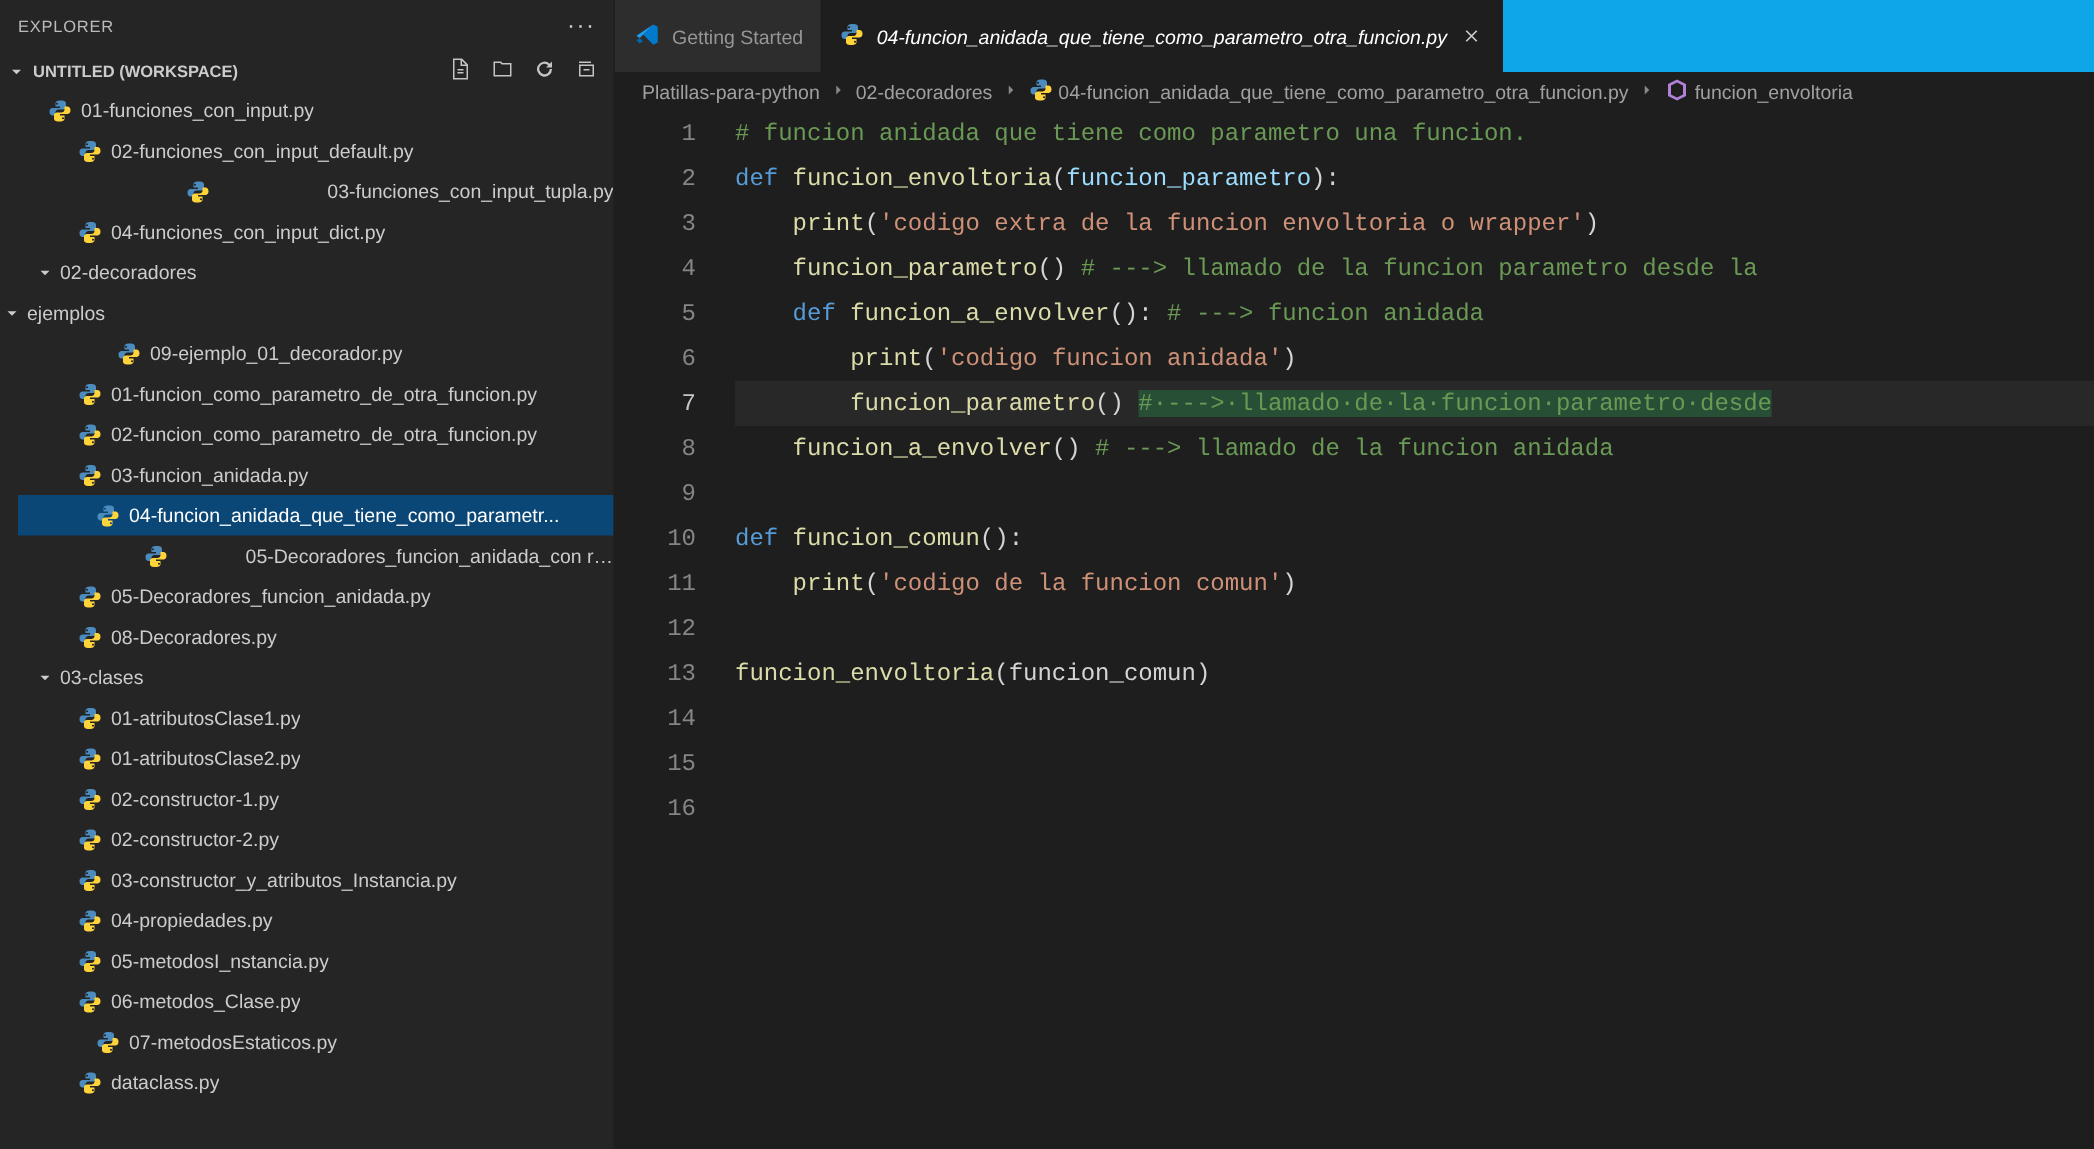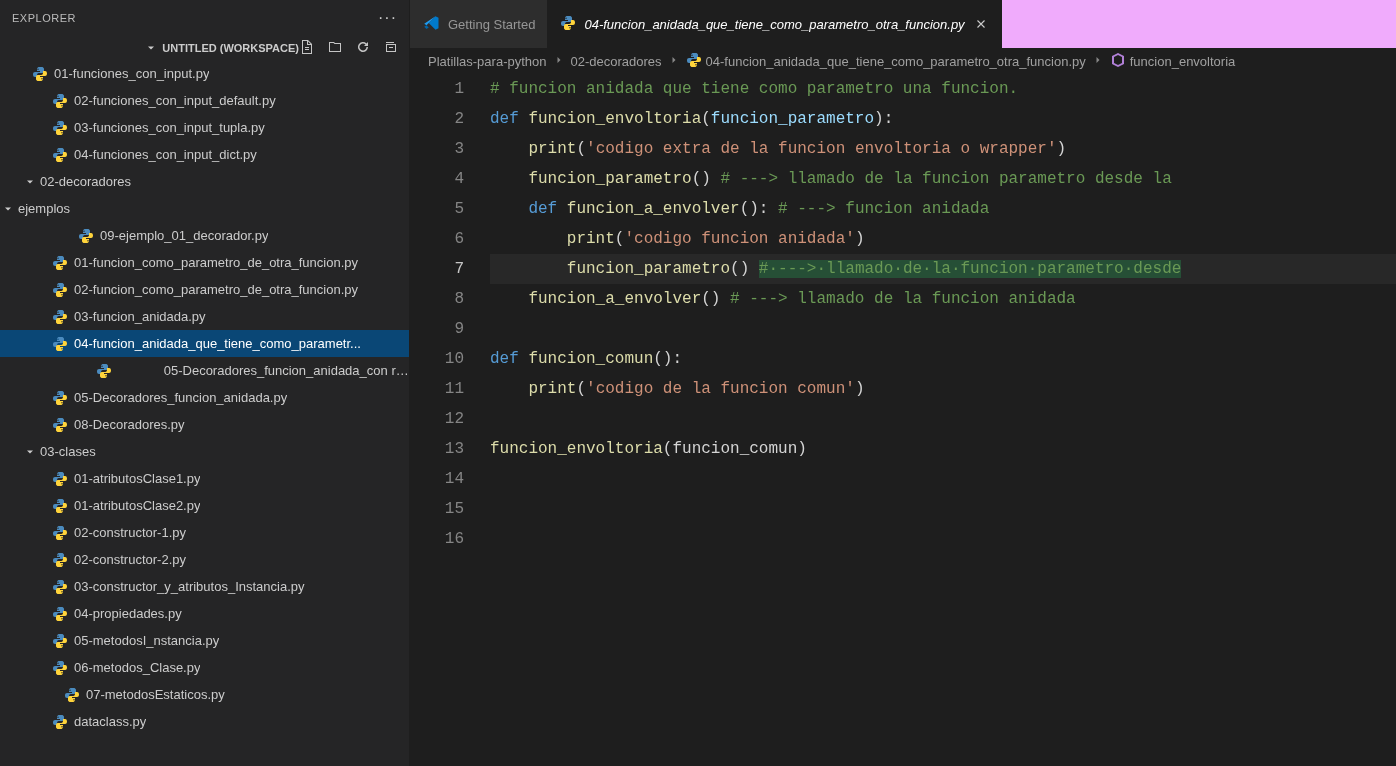--- a/index.html
+++ b/index.html
@@ -32,21 +32,21 @@
 .explorer-title { color: #bbbbbb; }
 .ellipsis-icon { color: #cccccc; cursor: pointer; font-size: 16px; letter-spacing: 1px; }
 .workspace-header {
   height: 25px;
   display: flex;
   align-items: center;
   padding: 0 2px 0 4px;
   font-size: 11px;
   font-weight: bold;
   color: #cccccc;
-  justify-content: flex-end;
+  justify-content: space-between;
 }
 .workspace-left { display: flex; align-items: center; gap: 4px; }
 .workspace-actions { display: flex; gap: 12px; padding-right: 8px; }
 .workspace-actions svg { cursor: pointer; }
 .chevron { display: inline-flex; width: 14px; justify-content: center; }
 .file-tree { flex: 1; overflow-y: auto; }
 .tree-item {
   height: 27px;
   display: flex;
   align-items: center;
@@ -64,21 +64,21 @@
 }
 .folder-chevron { display: inline-flex; width: 16px; justify-content: center; margin-right: 2px; }
 .main-area {
   flex: 1;
   display: flex;
   flex-direction: column;
   background: #1e1e1e;
 }
 .tabs-bar {
   height: 48px;
-  background: #f0abfc;
+  background: #0ea5e9;
   display: flex;
   align-items: stretch;
 }
 .tab {
   display: flex;
   align-items: center;
   padding: 0 12px;
   gap: 8px;
   cursor: pointer;
   background: #2d2d2d;
@@ -173,21 +173,21 @@
       <div class="tree-item" style="padding-left: 36px;">
         <span style="width:16px;display:inline-block"></span>
         <span class="python-icon">
           <svg width="16" height="16" viewBox="0 0 16 16">
             <path fill="#4B8BBE" d="M7.5 1C5 1 5 3 5 3v2h3v1H3S1 6 1 8.5 3 11 3 11h2V9s0-2 2-2h3s2 0 2-2V3s0-2-2.5-2h-2zM6 2.5a.7.7 0 1 1 0 1.4.7.7 0 0 1 0-1.4z"></path>
             <path fill="#FFD43B" d="M8.5 15C11 15 11 13 11 13v-2H8v-1h5s2 0 2-2.5S13 5 13 5h-2v2s0 2-2 2H6s-2 0-2 2v2s0 2 2.5 2h2zM10 13.5a.7.7 0 1 1 0-1.4.7.7 0 0 1 0 1.4z"></path>
           </svg>
         </span>
         <span class="tree-label">02-funciones_con_input_default.py</span>
       </div>
-      <div class="tree-item" style="padding-left: 36px;">
+      <div class="tree-item" style="padding-left: 36px; justify-content: space-between;">
         <span style="width:16px;display:inline-block"></span>
         <span class="python-icon">
           <svg width="16" height="16" viewBox="0 0 16 16">
             <path fill="#4B8BBE" d="M7.5 1C5 1 5 3 5 3v2h3v1H3S1 6 1 8.5 3 11 3 11h2V9s0-2 2-2h3s2 0 2-2V3s0-2-2.5-2h-2zM6 2.5a.7.7 0 1 1 0 1.4.7.7 0 0 1 0-1.4z"></path>
             <path fill="#FFD43B" d="M8.5 15C11 15 11 13 11 13v-2H8v-1h5s2 0 2-2.5S13 5 13 5h-2v2s0 2-2 2H6s-2 0-2 2v2s0 2 2.5 2h2zM10 13.5a.7.7 0 1 1 0-1.4.7.7 0 0 1 0 1.4z"></path>
           </svg>
         </span>
         <span class="tree-label">03-funciones_con_input_tupla.py</span>
       </div>
       <div class="tree-item" style="padding-left: 36px;">
@@ -249,21 +249,21 @@
       <div class="tree-item" style="padding-left: 36px;">
         <span style="width:16px;display:inline-block"></span>
         <span class="python-icon">
           <svg width="16" height="16" viewBox="0 0 16 16">
             <path fill="#4B8BBE" d="M7.5 1C5 1 5 3 5 3v2h3v1H3S1 6 1 8.5 3 11 3 11h2V9s0-2 2-2h3s2 0 2-2V3s0-2-2.5-2h-2zM6 2.5a.7.7 0 1 1 0 1.4.7.7 0 0 1 0-1.4z"></path>
             <path fill="#FFD43B" d="M8.5 15C11 15 11 13 11 13v-2H8v-1h5s2 0 2-2.5S13 5 13 5h-2v2s0 2-2 2H6s-2 0-2 2v2s0 2 2.5 2h2zM10 13.5a.7.7 0 1 1 0-1.4.7.7 0 0 1 0 1.4z"></path>
           </svg>
         </span>
         <span class="tree-label">03-funcion_anidada.py</span>
       </div>
-      <div class="tree-item selected" style="padding-left: 36px;">
+      <div class="tree-item selected" style="padding-left: 36px; margin-left: 12px;">
         <span style="width:16px;display:inline-block"></span>
         <span class="python-icon">
           <svg width="16" height="16" viewBox="0 0 16 16">
             <path fill="#4B8BBE" d="M7.5 1C5 1 5 3 5 3v2h3v1H3S1 6 1 8.5 3 11 3 11h2V9s0-2 2-2h3s2 0 2-2V3s0-2-2.5-2h-2zM6 2.5a.7.7 0 1 1 0 1.4.7.7 0 0 1 0-1.4z"></path>
             <path fill="#FFD43B" d="M8.5 15C11 15 11 13 11 13v-2H8v-1h5s2 0 2-2.5S13 5 13 5h-2v2s0 2-2 2H6s-2 0-2 2v2s0 2 2.5 2h2zM10 13.5a.7.7 0 1 1 0-1.4.7.7 0 0 1 0 1.4z"></path>
           </svg>
         </span>
         <span class="tree-label">04-funcion_anidada_que_tiene_como_parametr...</span>
       </div>
       <div class="tree-item" style="padding-left: 36px; gap: 46px;">

